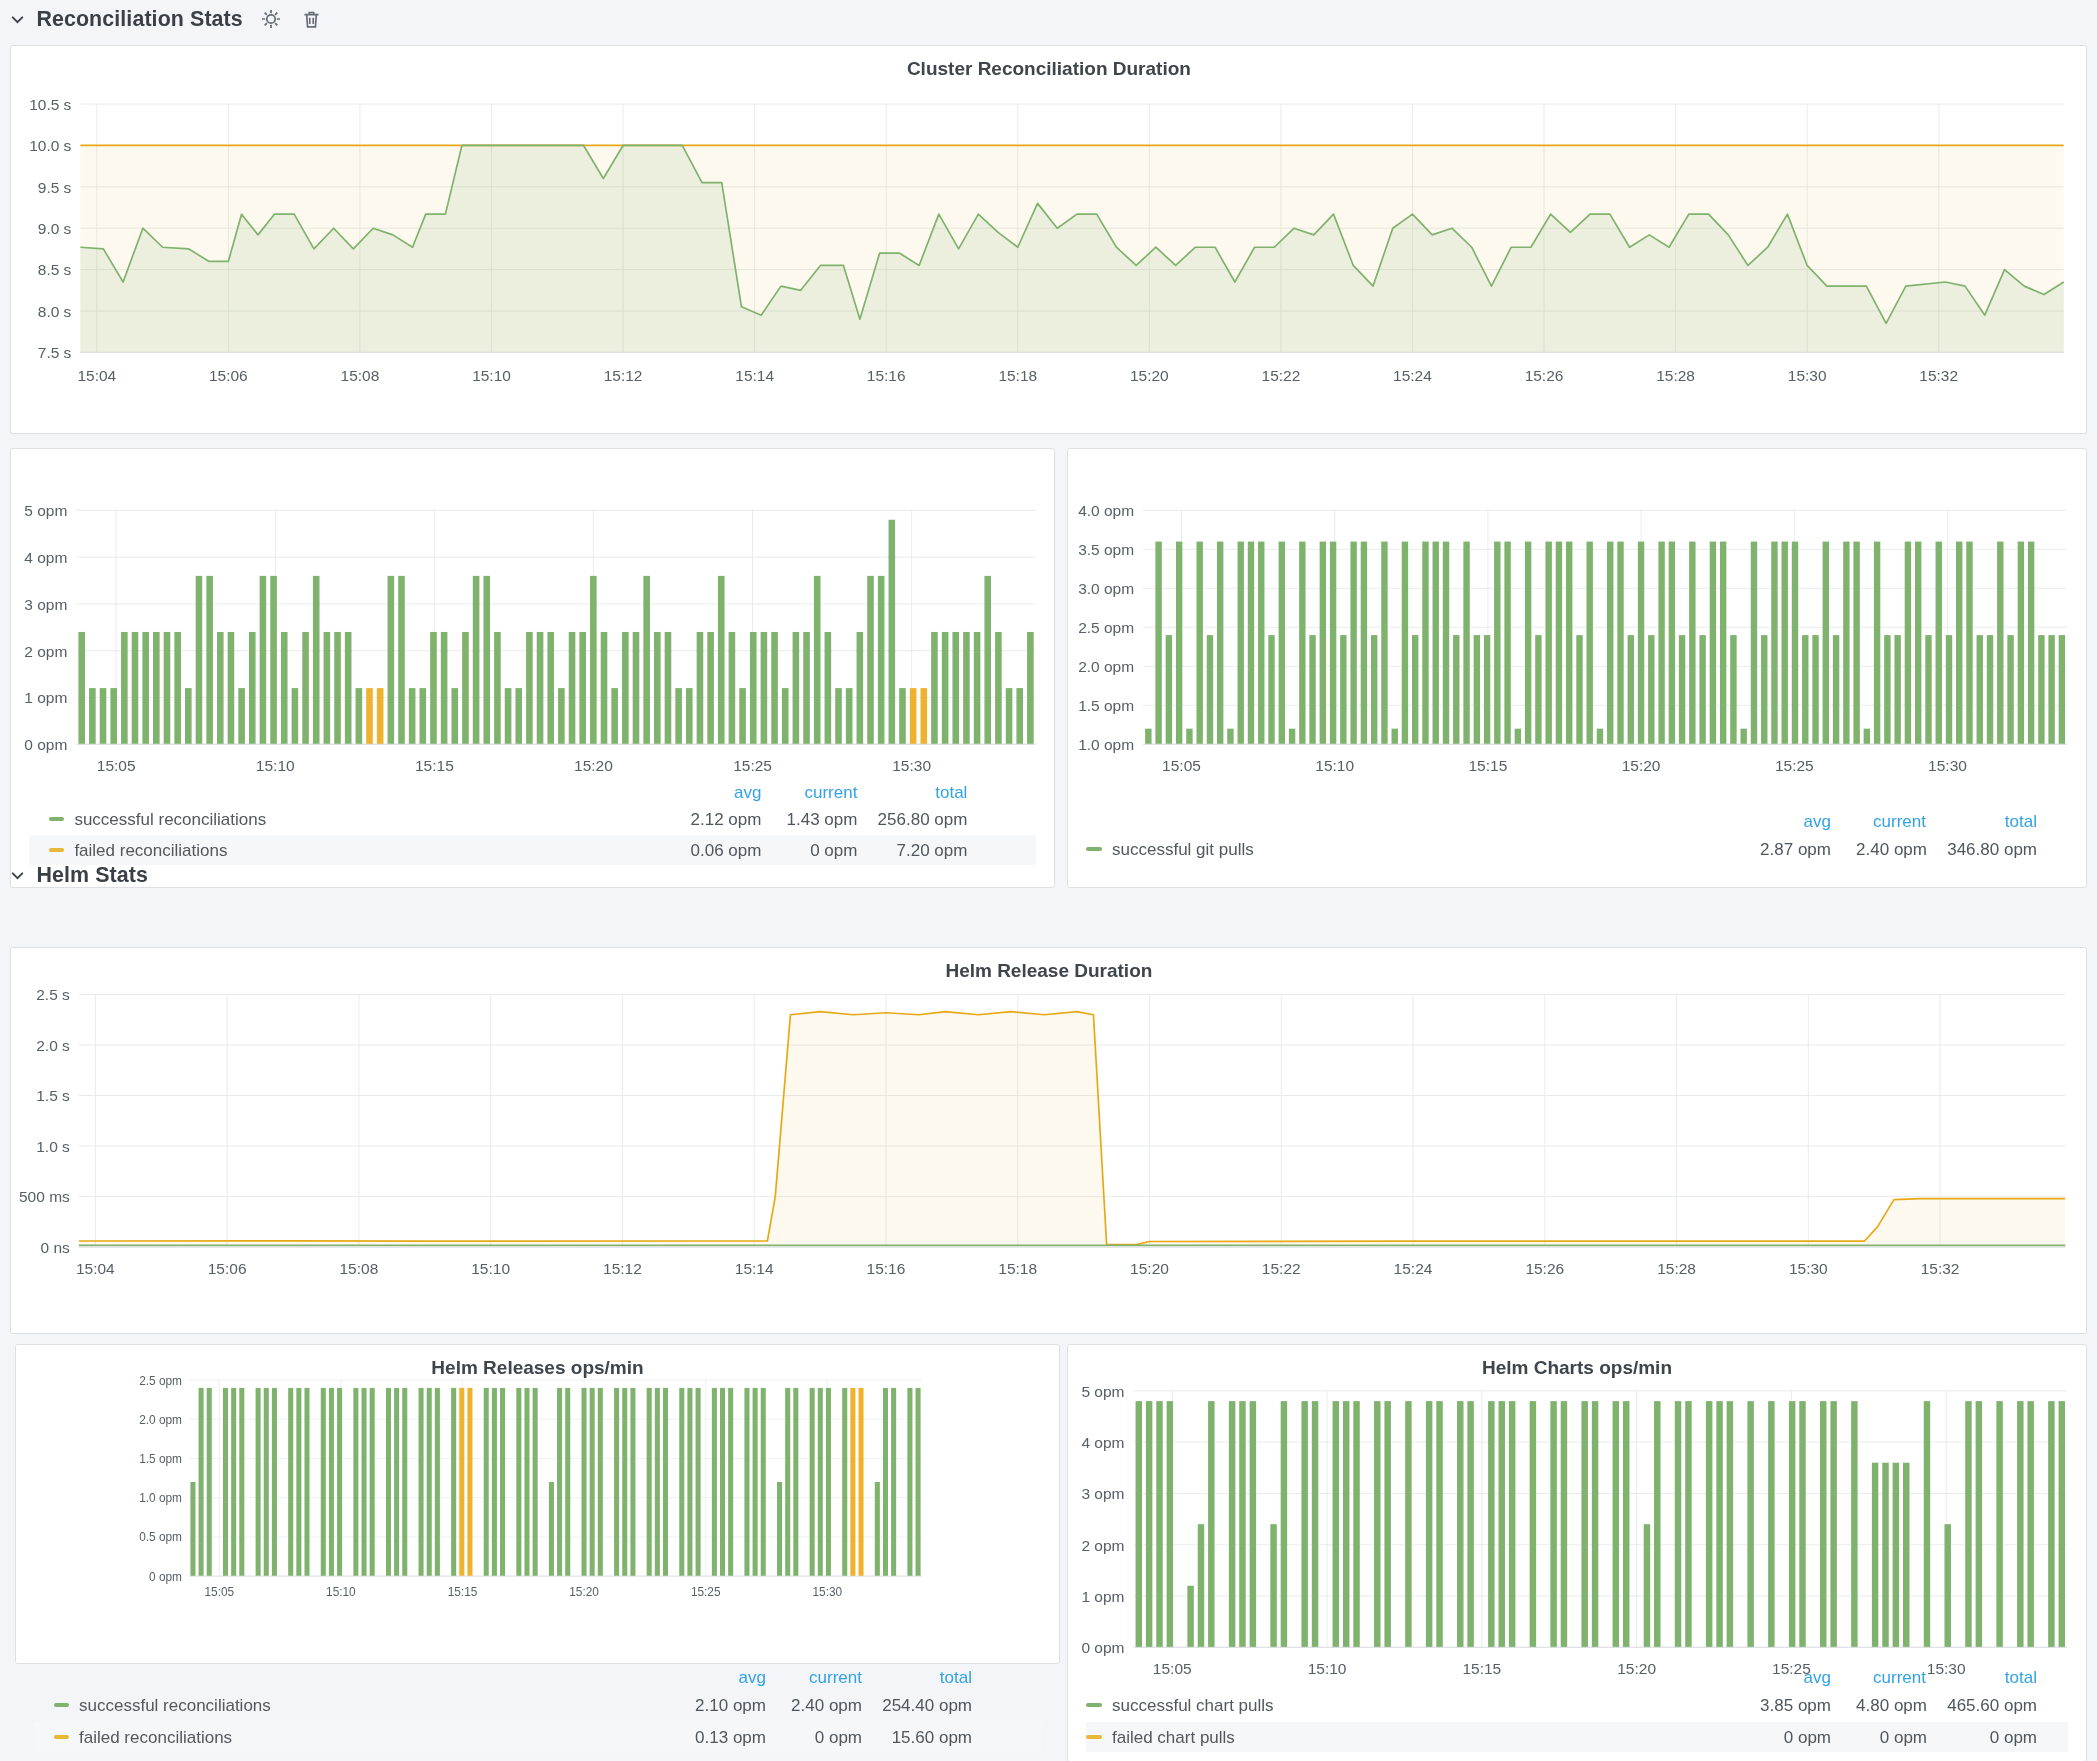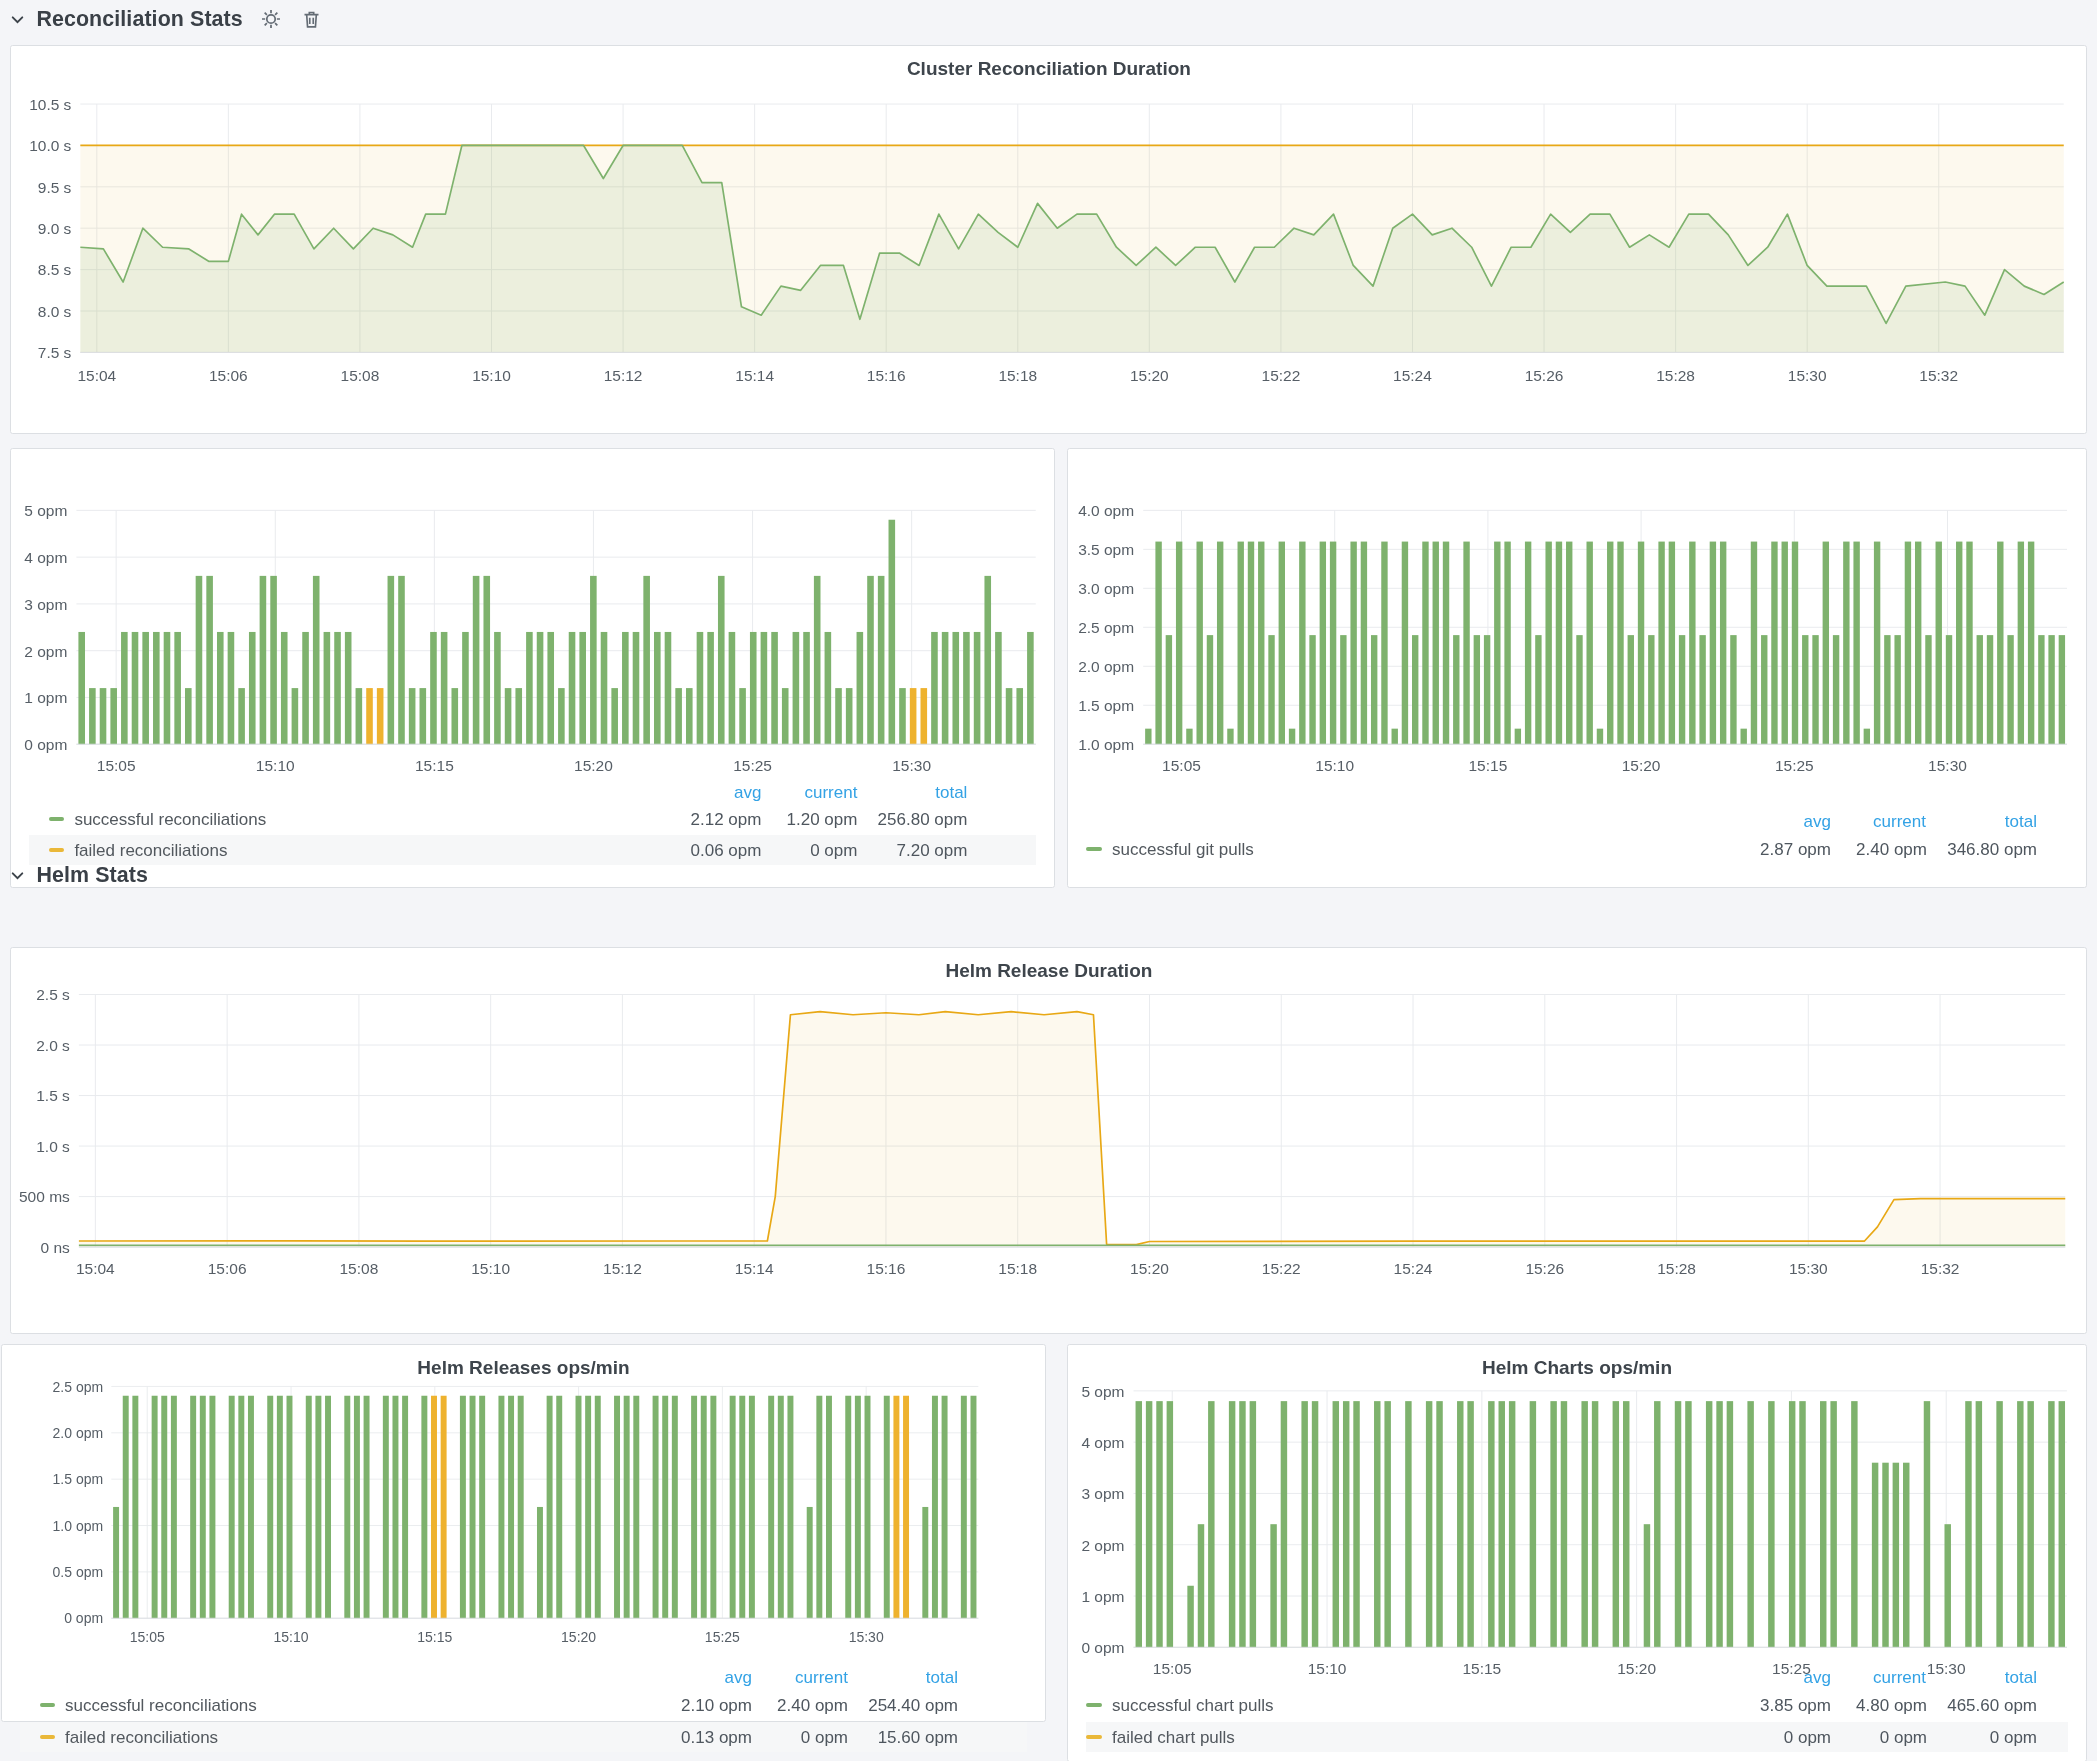--- a/index.html
+++ b/index.html
@@ -231,21 +231,21 @@
       <line x1="100" y1="457" x2="1585" y2="457" stroke="#dcdfe2" stroke-width="1.5"></line>
     </svg>
   <div class="legend">
       <span class="legend-header-cell" style="top: 334px; right: 293px;">avg</span>
       <span class="legend-header-cell" style="top: 334px; right: 197px;">current</span>
       <span class="legend-header-cell" style="top: 334px; right: 87px;">total</span>
       <div class="legend-row" style="top: 355px;">
         <span class="legend-dash" style="left: 19.5px; background: rgb(126, 178, 109);"></span>
         <span class="legend-name" style="left: 45px;">successful reconciliations</span>
         <span class="legend-val" style="right: 275px;">2.12 opm</span>
-        <span class="legend-val" style="right: 179px;">1.20 opm</span>
+        <span class="legend-val" style="right: 179px;">1.43 opm</span>
         <span class="legend-val" style="right: 69px;">256.80 opm</span>
       </div>
       <div class="legend-row alt" style="top: 386px;">
         <span class="legend-dash" style="left: 19.5px; background: rgb(234, 184, 57);"></span>
         <span class="legend-name" style="left: 45px;">failed reconciliations</span>
         <span class="legend-val" style="right: 275px;">0.06 opm</span>
         <span class="legend-val" style="right: 179px;">0 opm</span>
         <span class="legend-val" style="right: 69px;">7.20 opm</span>
       </div>
     </div>
@@ -440,21 +440,21 @@
       <text x="2777.2388059701493" y="505" text-anchor="middle" font-size="24" fill="#565e66">15:30</text>
       <text x="2981.218905472637" y="505" text-anchor="middle" font-size="24" fill="#565e66">15:32</text>
       <path d="M100.0,453.6 L431.5,453.3 L635.4,453.9 L1043.4,453.6 L1165.8,453.6 L1178.0,384.8 L1201.5,103.3 L1247.4,98.6 L1298.4,103.3 L1349.4,100.2 L1400.4,103.3 L1441.2,98.6 L1492.2,103.3 L1543.2,98.6 L1594.2,103.3 L1645.1,98.6 L1670.6,103.3 L1691.0,459.1 L1736.9,459.1 L1757.3,454.4 L2165.3,453.9 L2863.9,453.9 L2884.3,431.7 L2909.8,389.5 L2950.6,387.9 L3175.0,387.9 L3175.0,463 L100.0,463 Z" fill="rgba(232,168,21,0.07)" stroke="none"></path>
       <path d="M100.0,453.6 L431.5,453.3 L635.4,453.9 L1043.4,453.6 L1165.8,453.6 L1178.0,384.8 L1201.5,103.3 L1247.4,98.6 L1298.4,103.3 L1349.4,100.2 L1400.4,103.3 L1441.2,98.6 L1492.2,103.3 L1543.2,98.6 L1594.2,103.3 L1645.1,98.6 L1670.6,103.3 L1691.0,459.1 L1736.9,459.1 L1757.3,454.4 L2165.3,453.9 L2863.9,453.9 L2884.3,431.7 L2909.8,389.5 L2950.6,387.9 L3175.0,387.9" fill="none" stroke="#e8a815" stroke-width="2.6" stroke-linejoin="round"></path>
       <path d="M100.0,460.2 L3175.0,460.2 L3175.0,463 L100.0,463 Z" fill="rgba(126,178,109,0.13)" stroke="none"></path>
       <path d="M100.0,460.2 L3175.0,460.2" fill="none" stroke="#7eb26d" stroke-width="2.6" stroke-linejoin="round"></path>
       <line x1="100" y1="463" x2="3175" y2="463" stroke="#dcdfe2" stroke-width="1.5"></line>
     </svg>
 </div>
 
-<div class="panel" style="left:1px;top:1344px;width:1045px;height:378px;">
+<div class="panel" style="left:15px;top:1344px;width:1045px;height:320px;">
   <h2 class="ptitle">Helm Releases ops/min</h2>
   <svg class="chart" viewBox="0 0 1612 644">
       <line x1="161.56716417910448" y1="71" x2="161.56716417910448" y2="468" stroke="#e8eaed" stroke-width="1.5"></line>
       <line x1="407.8358208955224" y1="71" x2="407.8358208955224" y2="468" stroke="#e8eaed" stroke-width="1.5"></line>
       <line x1="654.1044776119403" y1="71" x2="654.1044776119403" y2="468" stroke="#e8eaed" stroke-width="1.5"></line>
       <line x1="900.3731343283582" y1="71" x2="900.3731343283582" y2="468" stroke="#e8eaed" stroke-width="1.5"></line>
       <line x1="1146.641791044776" y1="71" x2="1146.641791044776" y2="468" stroke="#e8eaed" stroke-width="1.5"></line>
       <line x1="1392.910447761194" y1="71" x2="1392.910447761194" y2="468" stroke="#e8eaed" stroke-width="1.5"></line>
       <line x1="100" y1="71" x2="1585" y2="71" stroke="#e8eaed" stroke-width="1.5"></line>
       <text x="86" y="80" text-anchor="end" font-size="24" fill="#565e66">2.5 opm</text>

